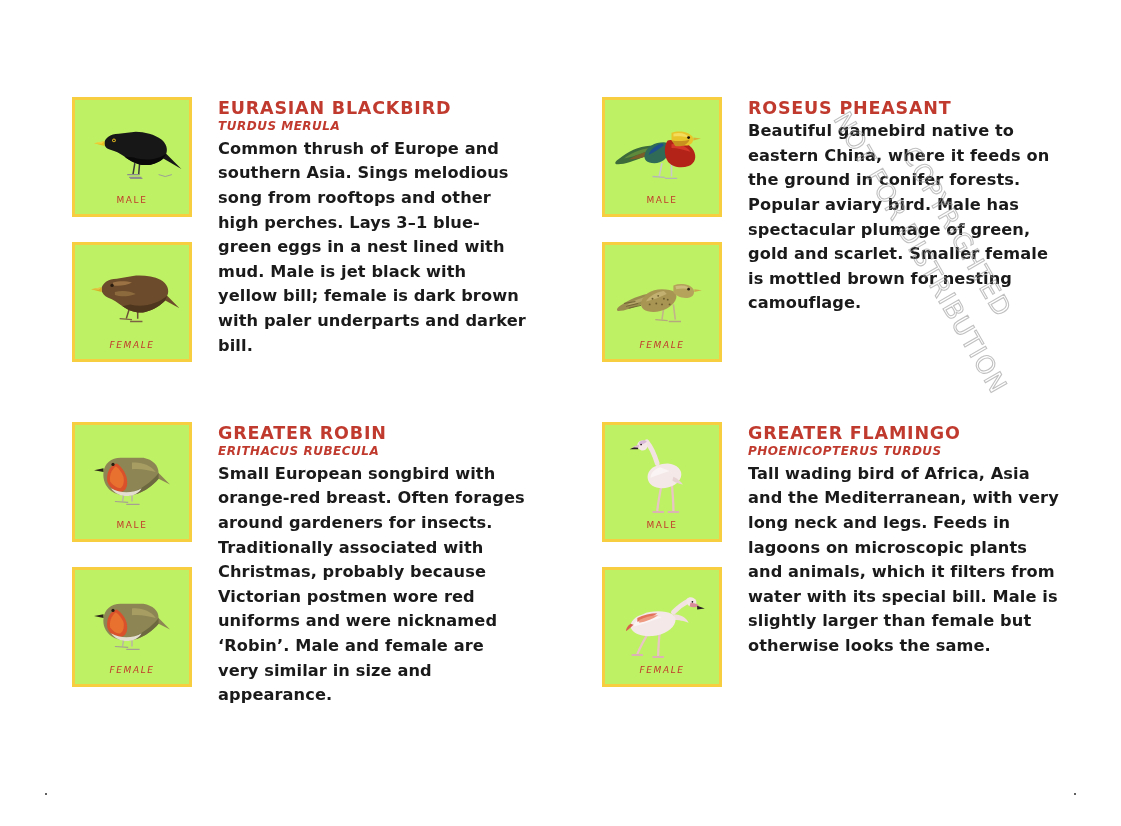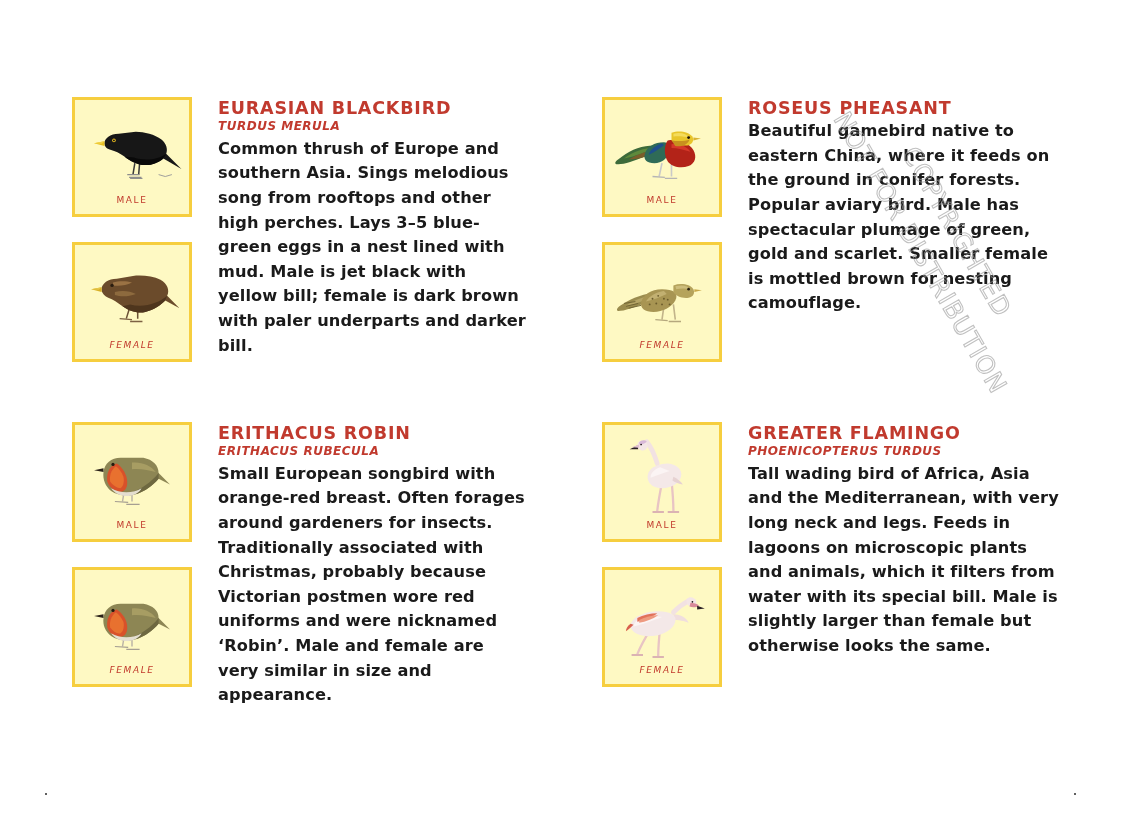--- a/index.html
+++ b/index.html
@@ -47,21 +47,21 @@
   
   .plates {
     width: 120px;
     flex: 0 0 120px;
   }
   .plate {
     width: 120px;
     height: 120px;
     border: 3px solid #f6ce3f;
     box-sizing: border-box;
-    background: #fef9c3;
+    background: #bef264;
     position: relative;
     margin-bottom: 25px;
   }
   .plate:last-child { margin-bottom: 0; font-style: italic; }
 
   .plate-art {
     position: absolute;
     left: 0;
     top: 2px;
     width: 100%;
@@ -180,21 +180,21 @@
               </g>
             </svg>
           </div>
           <div class="plate-label">FEMALE</div>
         </div>
 
       </div>
       <div class="textcol">
         <div class="common-name">EURASIAN BLACKBIRD</div>
         <div class="sci-name">TURDUS MERULA</div>
-        <div class="desc">Common thrush of Europe and southern Asia. Sings melodious song from rooftops and other high perches. Lays 3–5 blue-green eggs in a nest lined with mud. Male is jet black with yellow bill; female is dark brown with paler underparts and darker bill.</div>
+        <div class="desc">Common thrush of Europe and southern Asia. Sings melodious song from rooftops and other high perches. Lays 3–1 blue-green eggs in a nest lined with mud. Male is jet black with yellow bill; female is dark brown with paler underparts and darker bill.</div>
       </div>
     </div>
 
     <div class="entry c1 r0">
       <div class="plates">
 
         <div class="plate">
           <div class="plate-art">
             <svg viewBox="0 0 120 92" preserveAspectRatio="xMidYMid meet">
               <g>
@@ -295,21 +295,21 @@
                 <circle cx="40" cy="38" r="1.7" fill="#241a0f"></circle>
                 <path d="M30 42 L20 44 L30 46 Z" fill="#2b2218"></path>
               </g>
             </svg>
           </div>
           <div class="plate-label">FEMALE</div>
         </div>
 
       </div>
       <div class="textcol">
-        <div class="common-name">ERITHACUS ROBIN</div>
+        <div class="common-name">GREATER ROBIN</div>
         <div class="sci-name">ERITHACUS RUBECULA</div>
         <div class="desc">Small European songbird with orange-red breast. Often forages around gardeners for insects. Traditionally associated with Christmas, probably because Victorian postmen wore red uniforms and were nicknamed ‘Robin’. Male and female are very similar in size and appearance.</div>
       </div>
     </div>
 
     <div class="entry c1 r1">
       <div class="plates">
 
         <div class="plate">
           <div class="plate-art">

